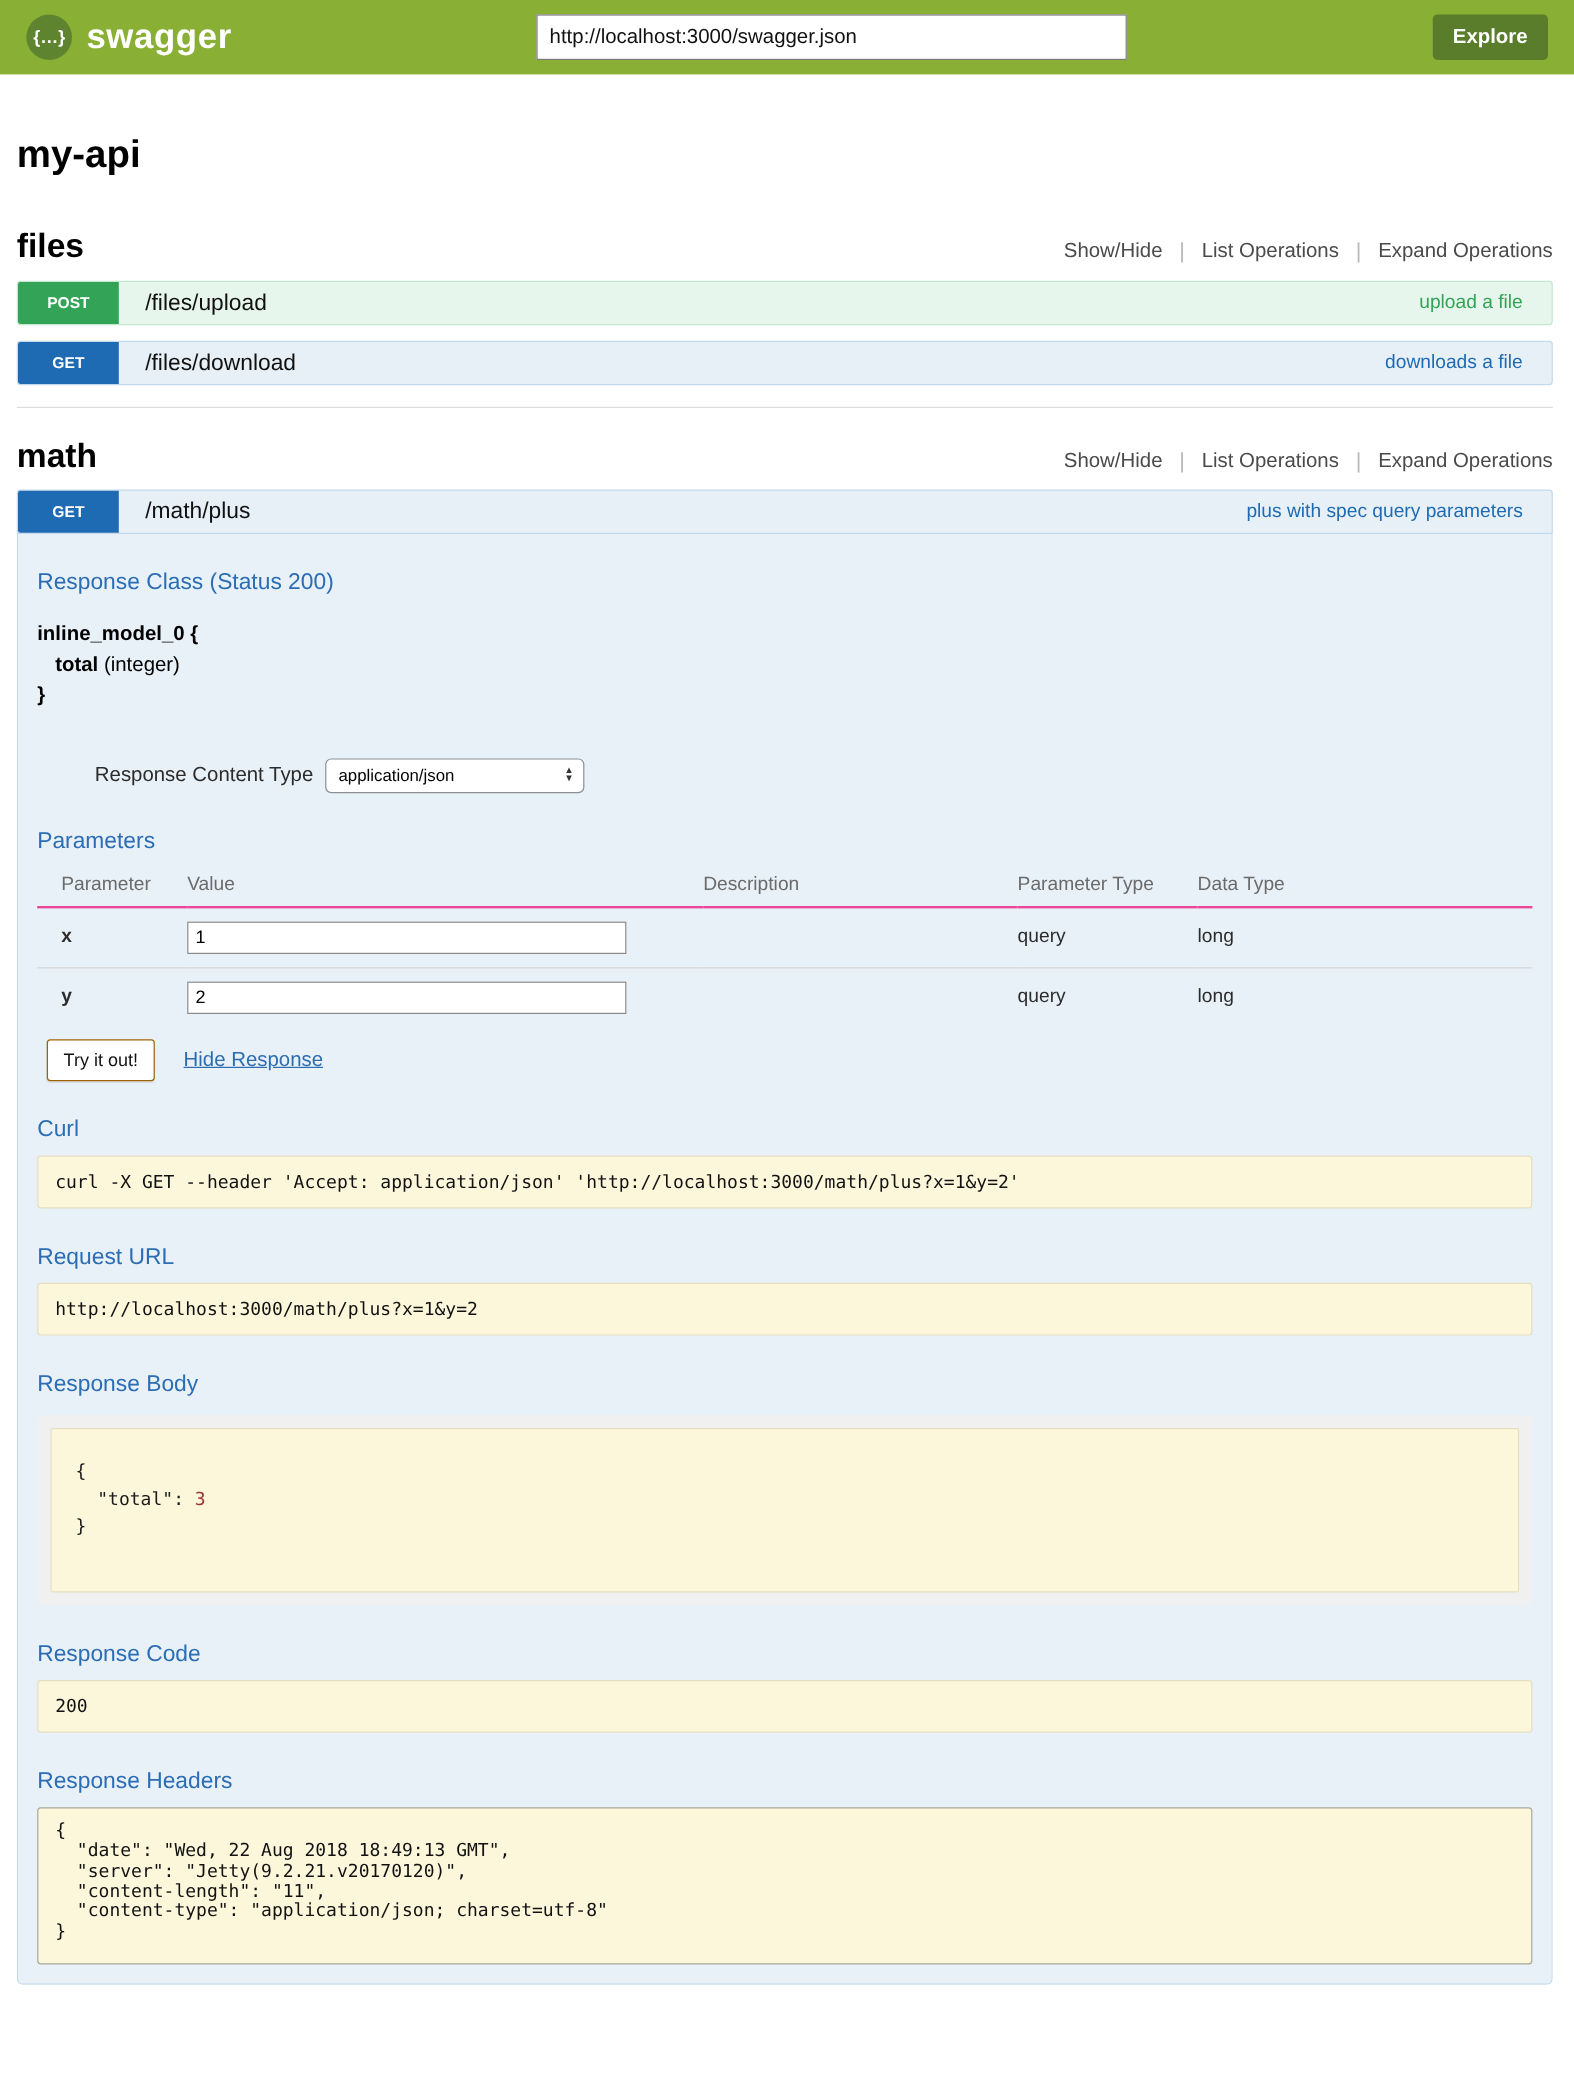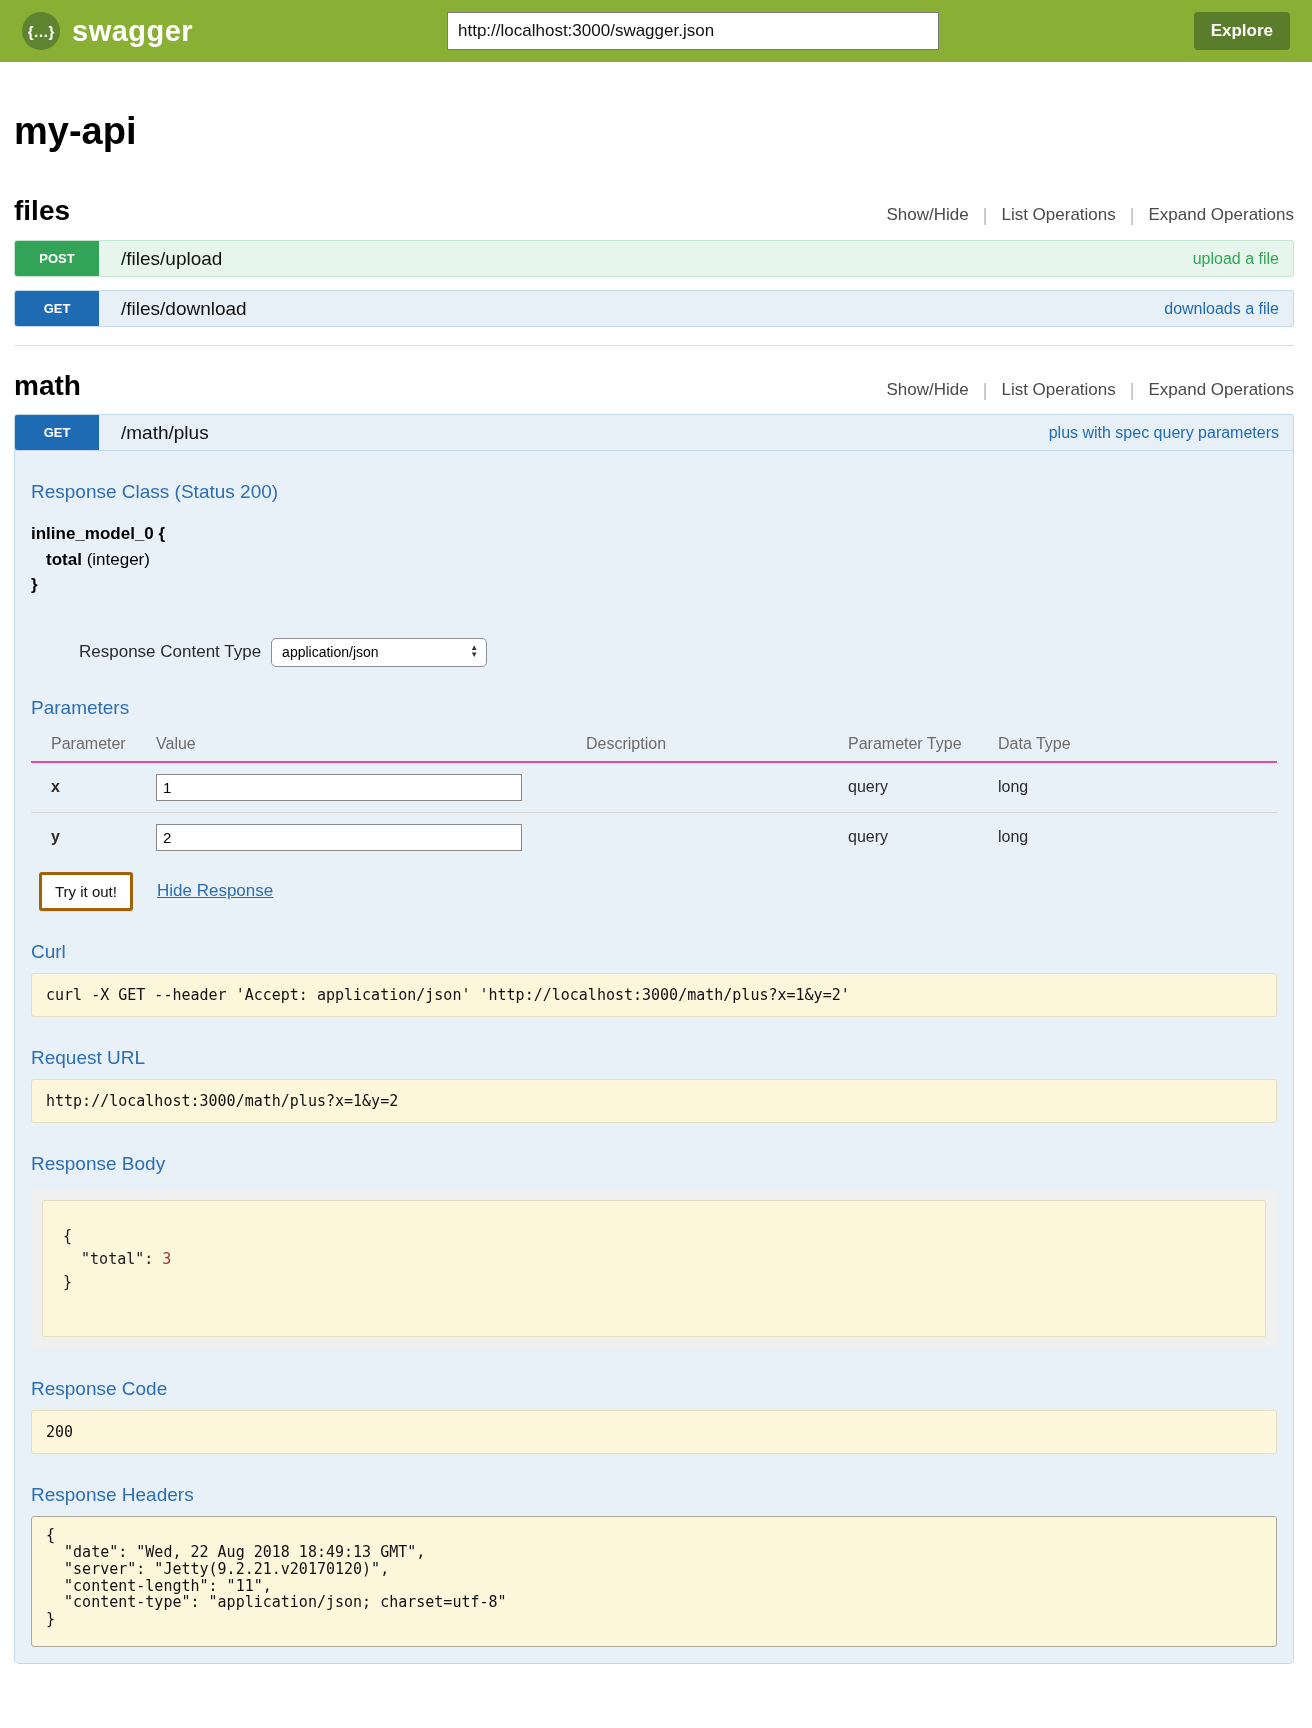--- a/index.html
+++ b/index.html
@@ -14,21 +14,21 @@
   .brand { color: #fff; font-weight: bold; font-size: 29px; letter-spacing: 0.5px; }
   .url-input { position: absolute; left: 447px; top: 12px; width: 492px; height: 38px;
                border: 1px solid #7a7a7a; box-shadow: 0 0 0 2px #ffffff inset; background: #fff;
                font-size: 17px; padding: 0 10px; font-family: "Liberation Sans", sans-serif; color: #111; }
   .explore-btn { margin-left: auto; background: #5a7d2b; color: #fff; font-weight: bold; font-size: 17px;
                  border: none; border-radius: 4px; padding: 9px 17px; cursor: pointer; }
 
   .container { position: relative; padding: 0 18px 0 14px; }
 
   
-  .api-title { font-size: 38px; font-weight: bold; color: #000; margin-top: 48px; }
+  .api-title { font-size: 32px; font-weight: bold; color: #000; margin-top: 48px; }
 
   
   .section-head { display: flex; align-items: baseline; margin-top: 42px; }
   .section-title { font-size: 28px; font-weight: bold; color: #000; }
   .section-controls { margin-left: auto; display: flex; align-items: center; font-size: 17px; color: #4a4a4a; text-align: right; }
   .section-controls a { color: #4a4a4a; text-decoration: none; cursor: pointer; }
   .ctrl-sep { color: #b9b9b9; margin: 0 14px; font-size: 18px; }
 
   .section-divider { border: none; border-top: 1px solid #dcdcdc; margin: 18px 0 2px 0; }
 
@@ -36,21 +36,21 @@
   .endpoint { display: flex; align-items: stretch; height: 37px; border-radius: 3px; margin-top: 13px;
               border: 1px solid; cursor: pointer; }
   .endpoint.post { background: #e7f6ec; border-color: #c3e8d1; }
   .endpoint.get  { background: #e7f0f7; border-color: #c3d9ec; }
   .endpoint.attached { margin-top: 12px; border-radius: 3px 3px 0 0; }
   .method-badge { width: 84px; display: flex; align-items: center; justify-content: center;
                   color: #fff; font-weight: bold; font-size: 13px; border-radius: 2px 0 0 2px; }
   .endpoint.post .method-badge { background: #33a457; }
   .endpoint.get  .method-badge { background: #1f6bb3; }
   .endpoint-path { font-size: 19px; color: #111; margin-left: 22px; align-self: center; text-decoration: none; }
-  .endpoint-summary { margin-left: auto; margin-right: 14px; align-self: center; font-size: 16px; text-decoration: none; }
+  .endpoint-summary { margin-left: auto; margin-right: 24px; align-self: center; font-size: 16px; text-decoration: none; }
   .endpoint.post .endpoint-summary { color: #33a457; }
   .endpoint.get  .endpoint-summary { color: #1f6bb3; }
 
   
   .op-panel { background: #e9f1f8; border: 1px solid #c3d9ec; border-top: none;
               border-radius: 0 0 5px 5px; padding: 30px 16px 16px 16px; }
   .panel-h { color: #2c6db4; font-size: 19px; font-weight: normal; }
 
   .model-tabs { display: flex; align-items: center; margin-top: 8px; font-size: 17px; }
   .model-tab { cursor: pointer; }
@@ -76,21 +76,21 @@
                     padding: 6px 0 8px 0; border-bottom: 2px solid #ec4899; }
   table.params td { font-size: 16px; color: #2b2b2b; padding: 11px 0; vertical-align: middle; }
   table.params tr.prow + tr.prow td { border-top: 1px solid #d5d5d5; }
   td.pname, th.c-param { padding-left: 20px !important; width: 125px; }
   th.c-value { width: 430px; } th.c-desc { width: 262px; } th.c-ptype { width: 150px; }
   .param-input { width: 366px; height: 27px; border: 1px solid #8a8a8a; padding: 0 6px; font-size: 15px;
                  font-family: "Liberation Sans", sans-serif; background: #fff; }
   td.pname { font-weight: bold; color: #000; }
 
   .actions-row { display: flex; align-items: center; margin-top: 10px; padding-left: 8px; }
-  .try-btn { background: #ffffff; border: 3px solid #a16207; border-radius: 3px; font-size: 15px;
+  .try-btn { background: #ffffff; border: 1px solid #a16207; border-radius: 3px; font-size: 15px;
              color: #111; padding: 8px 13px; cursor: pointer; box-shadow: 0 1px 1px rgba(0,0,0,0.08); }
   .hide-response { margin-left: 24px; color: #2c6cb0; font-size: 17px; text-decoration: underline; cursor: pointer; }
 
   .block-h { margin-top: 30px; }
   pre.code { background: #fcf6db; border: 1px solid #e5dfc0; border-radius: 3px; margin-top: 10px;
              padding: 12px 14px; font-family: "DejaVu Sans Mono", monospace; font-size: 15px; color: #111;
              white-space: pre-wrap; word-break: break-all; }
   .rb-outer { background: #f0f0f0; border-radius: 5px; margin-top: 14px; padding: 11px; }
   pre.json-body { background: #fcf6db; border: 1px solid #e5dfc0; border-radius: 2px;
                   padding: 24px 20px 42px 20px; font-family: "DejaVu Sans Mono", monospace;

